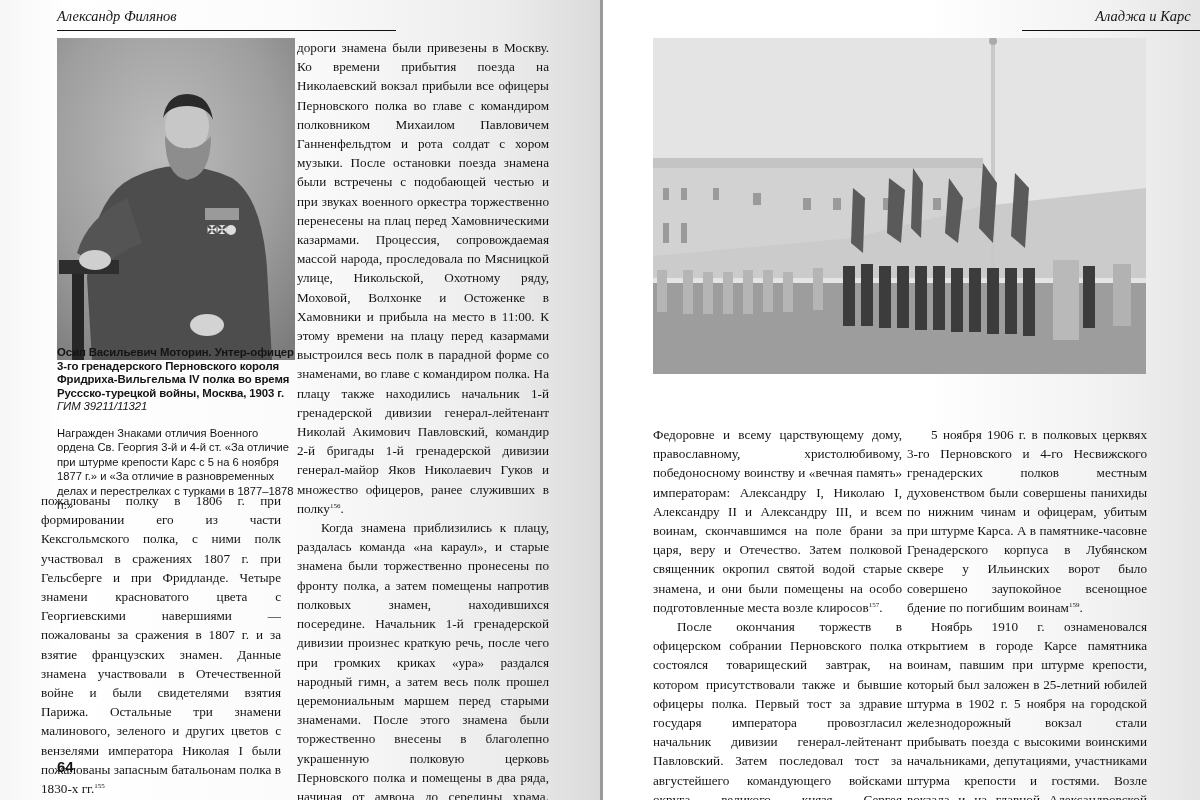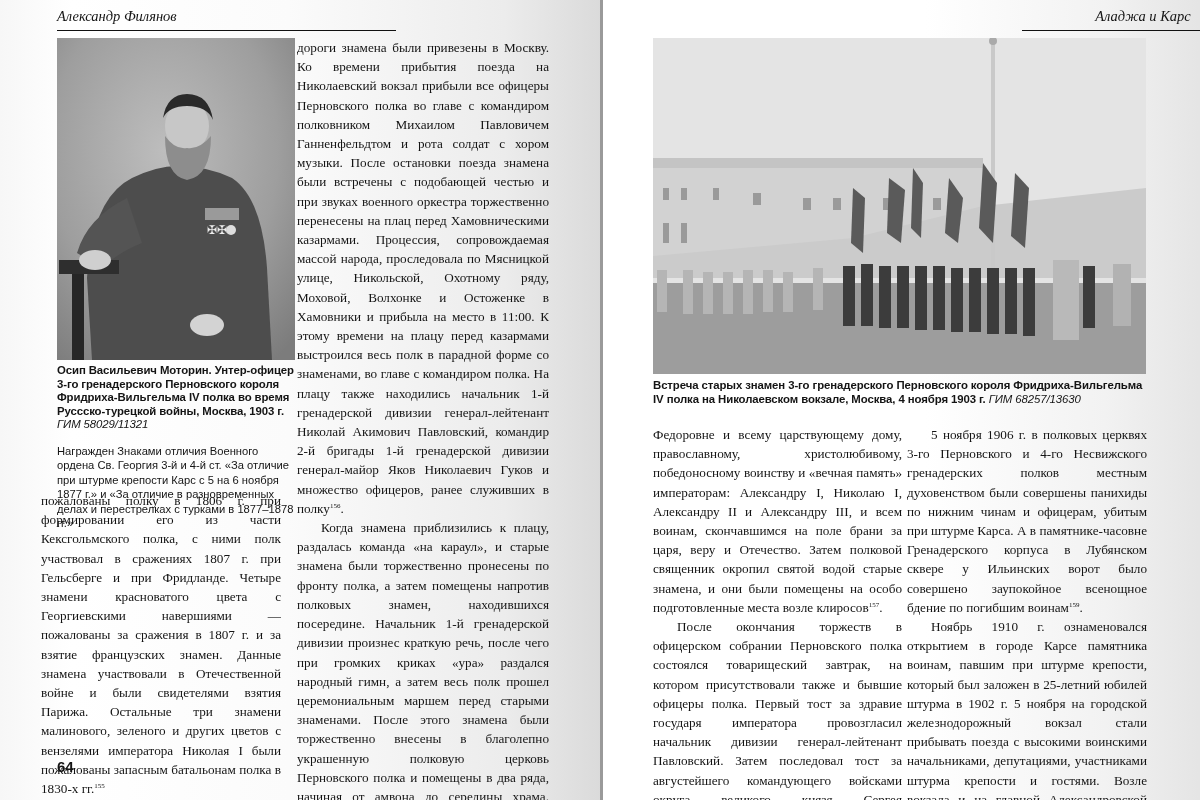--- a/index.html
+++ b/index.html
@@ -89,23 +89,23 @@
       <path d="M106 80 Q110 56 130 56 Q152 56 156 82 Q150 68 130 68 Q112 68 106 80 Z" fill="#2a2a2a"></path>
 
       <path d="M108 98 Q108 138 130 142 Q154 138 154 98 Q142 112 130 110 Q118 112 108 98 Z" fill="#8d8d8d"></path>
 
       <rect x="148" y="170" width="34" height="12" fill="#9a9a9a"></rect>
       <text x="150" y="196" font-size="12" fill="#eeeeee">✠✠</text>
       <circle cx="174" cy="192" r="5" fill="#dddddd"></circle>
     </svg>
   </div>
 
-  <div style="position:absolute; left:57px; top:364px; width:240px;">
+  <div style="position:absolute; left:57px; top:346px; width:240px;">
     <div class="caption-bold">Осип Васильевич Моторин. Унтер-офицер 3-го гренадерского Перновского короля Фридриха-Вильгельма IV полка во время Руссско-турецкой войны, Москва, 1903 г.</div>
-    <div class="caption-ref caption-bold" style="font-weight:normal;">ГИМ 58029/11321</div>
+    <div class="caption-ref caption-bold" style="font-weight:normal;">ГИМ 39211/11321</div>
     <div class="caption-note" style="margin-top:12px;">Награжден Знаками отличия Военного ордена Св. Георгия 3-й и 4-й ст. «За отличие при штурме крепости Карс с 5 на 6 ноября 1877 г.» и «За отличие в разновременных делах и перестрелках с турками в 1877–1878 гг.»</div>
   </div>
 
   <div class="column" style="left:41px; top:491px; width:240px;">
     <p><span>пожалованы полку в 1806 г. при формировании его из части Кексгольмского полка, с ними полк участвовал в сражениях 1807 г. при Гельсберге и при Фридланде. Четыре знамени красноватого цвета с Георгиевскими навершиями — пожалованы за сражения в 1807 г. и за взятие французских знамен. Данные знамена участвовали в Отечественной войне и были свидетелями взятия Парижа. Остальные три знамени малинового, зеленого и других цветов с вензелями императора Николая I были пожалованы запасным батальонам полка в 1830-х гг.</span><sup>155</sup></p>
     <p class="indent"></p>
   </div>
 
   <div class="column" style="left:297px; top:38px; width:252px;">
     <p><span>дороги знамена были привезены в Москву. Ко времени прибытия поезда на Николаевский вокзал прибыли все офицеры Перновского полка во главе с командиром полковником Михаилом Павловичем Ганненфельдтом и рота солдат с хором музыки. После остановки поезда знамена были встречены с подобающей честью и при звуках военного оркестра торжественно перенесены на плац перед Хамовническими казармами. Процессия, сопровождаемая массой народа, проследовала по Мясницкой улице, Никольской, Охотному ряду, Моховой, Волхонке и Остоженке в Хамовники и прибыла на место в 11:00. К этому времени на плацу перед казармами выстроился весь полк в парадной форме со знаменами, во главе с командиром полка. На плацу также находились начальник 1-й гренадерской дивизии генерал-лейтенант Николай Акимович Павловский, командир 2-й бригады 1-й гренадерской дивизии генерал-майор Яков Николаевич Гуков и множество офицеров, ранее служивших в полку</span><sup>156</sup>.</p>
@@ -178,24 +178,20 @@
         <path d="M200 150 L212 160 L210 215 L198 205 Z"></path>
         <path d="M236 140 L252 152 L248 205 L234 195 Z"></path>
         <path d="M260 130 L270 145 L268 200 L258 190 Z"></path>
         <path d="M296 140 L310 160 L305 205 L292 195 Z"></path>
         <path d="M330 125 L344 145 L340 205 L326 190 Z"></path>
         <path d="M362 135 L376 150 L372 210 L358 198 Z"></path>
       </g>
     </svg>
   </div>
 
-  <div class="caption-bold" style="position:absolute; left:50px; top:379px; width:500px;">
-    <span>Встреча старых знамен 3-го гренадерского Перновского короля Фридриха-Вильгельма IV полка на Николаевском вокзале, Москва, 4 ноября 1903 г.</span>
-    <span class="caption-ref">ГИМ 68257/13630</span>
-  </div>
 
   <div class="column" style="left:50px; top:425px; width:249px;">
     <p><span>Федоровне и всему царствующему дому, православному, христолюбивому, победоносному воинству и «вечная память» императорам: Александру I, Николаю I, Александру II и Александру III, и всем воинам, скончавшимся на поле брани за царя, веру и Отечество. Затем полковой священник окропил святой водой старые знамена, и они были помещены на особо подготовленные места возле клиросов</span><sup>157</sup>.</p>
     <p class="indent"><span>После окончания торжеств в офицерском собрании Перновского полка состоялся товарищеский завтрак, на котором присутствовали также и бывшие офицеры полка. Первый тост за здравие государя императора провозгласил начальник дивизии генерал-лейтенант Павловский. Затем последовал тост за августейшего командующего войсками округа великого князя Сергея Александровича. Далее завтрак прошел очень оживленно и сопровождался множеством тостов и речей. По случаю данного торжественного события полк получил большое количество приветственных теле-</span></p>
   </div>
 
   <div class="column" style="left:304px; top:425px; width:240px;">
     <p class="indent"><span>5 ноября 1906 г. в полковых церквях 3-го Перновского и 4-го Несвижского гренадерских полков местным духовенством были совершены панихиды по нижним чинам и офицерам, убитым при штурме Карса. А в памятнике-часовне Гренадерского корпуса в Лубянском сквере у Ильинских ворот было совершено заупокойное всенощное бдение по погибшим воинам</span><sup>159</sup>.</p>
     <p class="indent"><span>Ноябрь 1910 г. ознаменовался открытием в городе Карсе памятника воинам, павшим при штурме крепости, который был заложен в 25-летний юбилей штурма в 1902 г. 5 ноября на городской железнодорожный вокзал стали прибывать поезда с высокими воинскими начальниками, депутациями, участниками штурма крепости и гостями. Возле вокзала и на главной Александровской улице были воздвигнуты триумфальные арки с надписями </span></p>
   </div>

